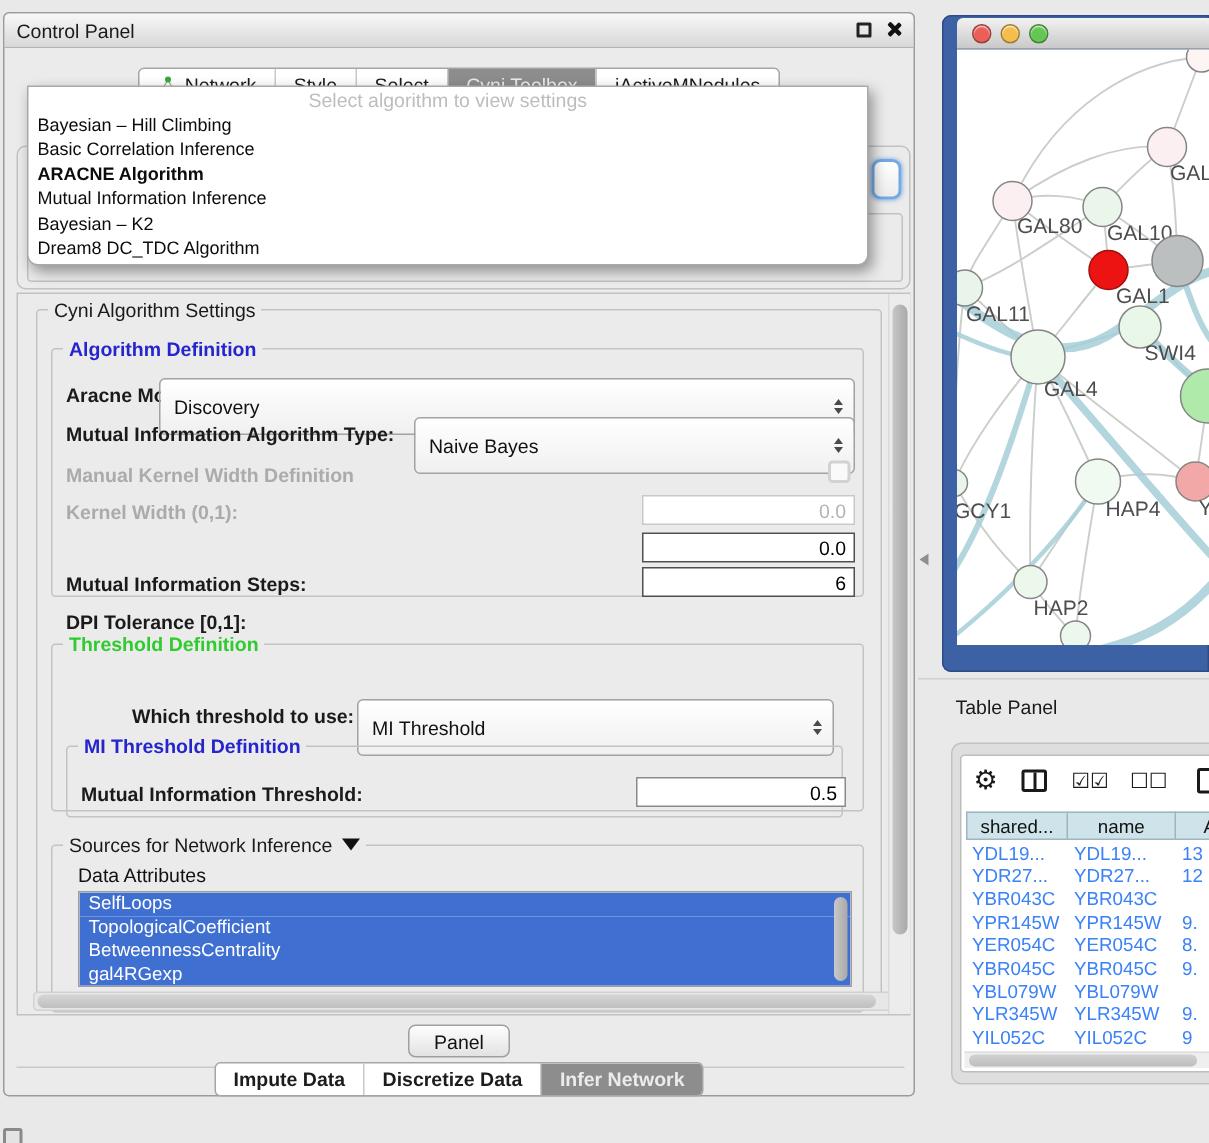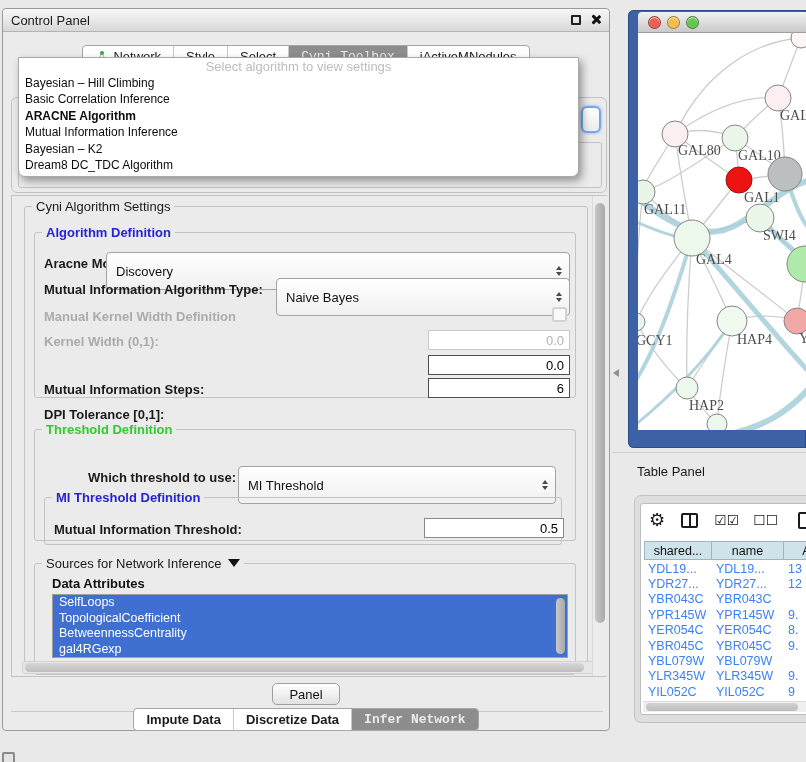--- a/index.html
+++ b/index.html
@@ -20,21 +20,21 @@
   .close-ic::before,.close-ic::after{content:"";position:absolute;left:5px;top:0;width:2.5px;height:11px;background:#111;border-radius:1px;}
   .close-ic::before{transform:rotate(45deg);}
   .close-ic::after{transform:rotate(-45deg);}
 
   
   .tabbar{position:absolute;left:0;right:0;display:flex;justify-content:center;}
   #top-tabbar{top:36px;}
   .tabgroup{display:flex;border:1px solid #a6a6a6;border-radius:4px;overflow:hidden;background:#fff;height:23px;}
   .tab{display:flex;align-items:center;padding:0 12px;font-size:13px;color:#1c1c1c;border-left:1px solid #c9c9c9;cursor:default;white-space:nowrap;}
   .tab:first-child{border-left:none;}
-  .tab.sel{background:#8d8d8d;color:#ececec;font-family:Liberation Mono, monospace;}
+  .tab.sel{background:#8d8d8d;color:#ececec;}
   .net-ic{width:13px;height:13px;margin-right:5px;}
 
   
   #upper-panel{position:absolute;left:8px;top:88px;width:596px;height:96px;background:#ebebeb;border:1px solid #c2c2c2;border-radius:6px;}
   #upper-inner{position:absolute;left:6px;top:44px;right:4px;bottom:4px;border:1px solid #c2c2c2;border-radius:3px;}
   #combo-frag{position:absolute;left:578px;top:97px;width:20px;height:27px;border:2px solid #74a9e4;border-radius:6px;background:linear-gradient(#ffffff,#ececec);box-shadow:0 0 3px rgba(90,150,220,.8);}
 
   
   #dd-popup{position:absolute;left:18px;top:57px;width:561px;background:#fff;border:1px solid #a9a9a9;
     border-radius:0 0 7px 7px;box-shadow:3px 4px 9px rgba(0,0,0,.38);z-index:50;padding-bottom:3px;}
@@ -57,21 +57,21 @@
   .arr-up{width:0;height:0;border-left:3.5px solid transparent;border-right:3.5px solid transparent;border-bottom:4px solid #4a4a4a;}
   .arr-dn{width:0;height:0;border-left:3.5px solid transparent;border-right:3.5px solid transparent;border-top:4px solid #4a4a4a;}
   .tinput{position:absolute;height:20px;background:#fff;border:1px solid #4f4f4f;font-size:13px;color:#000;
     display:flex;align-items:center;justify-content:flex-end;padding:0 5px;}
   .tinput.dis{border:1px solid #c9c9c9;color:#b3b3b3;}
   .checkbox{position:absolute;width:15px;height:15px;border:2px solid #d2d2d2;border-radius:3px;background:#fafafa;}
   .arrow-right{display:inline-block;width:0;height:0;border-top:6px solid transparent;border-bottom:6px solid transparent;border-left:9px solid #111;margin-left:7px;vertical-align:-2px;}
   .arrow-down{display:inline-block;width:0;height:0;border-left:6px solid transparent;border-right:6px solid transparent;border-top:8px solid #111;margin-left:6px;vertical-align:1px;}
   #hub-row{position:absolute;left:40px;top:398px;font-size:13px;color:#1a1a1a;}
 
-  #attr-label{position:absolute;left:40px;top:566px;font-size:13px;font-weight:bold;color:#111;}
+  #attr-label{position:absolute;left:40px;top:566px;font-size:13px;font-weight:normal;color:#111;}
   #attr-list{position:absolute;left:40px;top:584px;width:516px;height:64px;background:#fff;border:1px solid #9e9e9e;overflow:hidden;}
   .attr-item{height:15.7px;line-height:15.7px;background:#3e6fd1;color:#fff;font-size:12.5px;padding-left:6px;white-space:nowrap;}
   #attr-scroll{position:absolute;right:2px;top:3px;width:9px;height:56px;background:linear-gradient(90deg,#c9c9c9,#a8a8a8);border-radius:5px;}
 
   #hscroll{position:absolute;left:10px;top:651px;width:578px;height:13px;background:#e7e7e7;border:1px solid #d1d1d1;border-radius:3px;}
   #hscroll-thumb{position:absolute;left:2px;top:1px;height:9px;width:97%;background:linear-gradient(#d6d6d6,#bfbfbf);border-radius:5px;}
   #vscroll{position:absolute;left:589px;top:196px;width:15px;height:456px;background:#ececec;border-left:1px solid #dadada;}
   #vscroll-thumb{position:absolute;left:2px;top:7px;width:10px;height:420px;background:linear-gradient(90deg,#c6c6c6,#a9a9a9);border-radius:5px;}
 
   #apply-btn{position:absolute;left:269px;top:674px;width:68px;height:22px;border:1px solid #9f9f9f;border-radius:5px;
@@ -79,21 +79,21 @@
   #apply-sep{position:absolute;left:8px;top:702px;width:592px;border-top:1px solid #c9c9c9;}
   #bottom-tabbar{top:699px;}
   .btab{font-weight:bold;}
 
   
   #split-handle{position:absolute;left:613px;top:369px;width:0;height:0;
     border-top:4px solid transparent;border-bottom:4px solid transparent;border-right:6px solid #8f8f8f;}
 
   
   #net-window{position:absolute;left:628px;top:10px;width:178px;height:438px;background:#3c62a5;border-radius:6px 0 0 6px;
-    box-shadow:inset 0 0 0 1px #2e4c83;font-family:Liberation Serif, serif;}
+    box-shadow:inset 0 0 0 1px #2e4c83;}
   #net-titlebar{position:absolute;left:10px;top:2px;right:0;height:21px;background:linear-gradient(#f2f2f2,#c9c9c9);
     border-radius:4px 0 0 0;border-bottom:1px solid #9f9f9f;display:flex;align-items:center;padding-left:10px;gap:6px;}
   .tlight{width:13px;height:13px;border-radius:50%;border:1px solid rgba(0,0,0,.35);box-shadow:inset 0 1px 1px rgba(255,255,255,.7);}
   #net-canvas{position:absolute;left:10px;top:23px;right:0;bottom:18px;background:#fff;overflow:hidden;}
   #net-svg{display:block;}
 
   
   #tp-divider{position:absolute;left:612px;top:452px;width:194px;border-top:1px solid #cfcfcf;}
   #tp-title{position:absolute;left:637px;top:464px;font-size:13px;color:#1a1a1a;}
   #table-outer{position:absolute;left:634px;top:495px;width:180px;height:228px;background:#dedede;border:1px solid #c2c2c2;border-radius:7px;}

